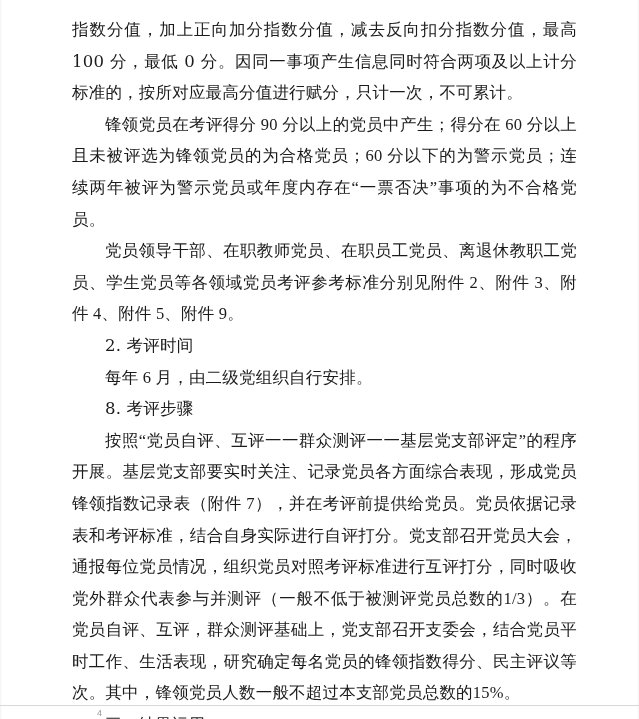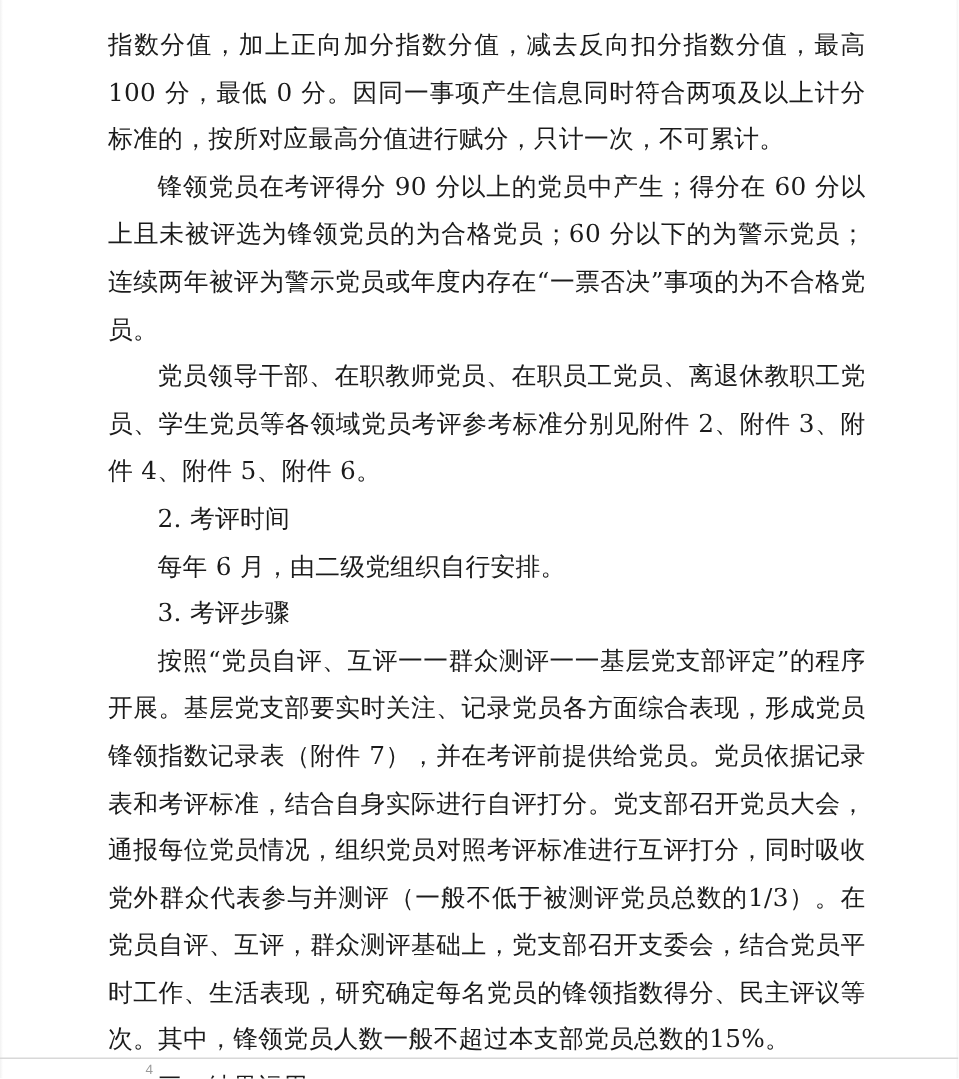--- a/index.html
+++ b/index.html
@@ -31,20 +31,21 @@
     font-size: 16.5px;
     line-height: 31.6px;
     color: #1b1b1b;
     text-align: justify;
     text-justify: inter-ideograph;
     letter-spacing: 0.2px;
     font-family: "DejaVu Serif", "Liberation Serif", serif;
   }
   p.indent {
     text-indent: 33px;
+    font-family: Liberation Serif, serif;
   }
   p.heading {
     text-indent: 33px;
     font-weight: normal;
   }
   .section-line {
     text-indent: 33px;
   }
   .footer-rule {
     position: absolute;
@@ -86,24 +87,24 @@
 <body>
 
 <div class="page">
 
   <div class="edge-shadow-left"></div>
   <div class="edge-shadow-right"></div>
 
   <div class="doc-body">
     <p class="body">指数分值，加上正向加分指数分值，减去反向扣分指数分值，最高 100 分，最低 0 分。因同一事项产生信息同时符合两项及以上计分标准的，按所对应最高分值进行赋分，只计一次，不可累计。</p>
     <p class="indent">锋领党员在考评得分 90 分以上的党员中产生；得分在 60 分以上且未被评选为锋领党员的为合格党员；60 分以下的为警示党员；连续两年被评为警示党员或年度内存在“一票否决”事项的为不合格党员。</p>
-    <p class="indent">党员领导干部、在职教师党员、在职员工党员、离退休教职工党员、学生党员等各领域党员考评参考标准分别见附件 2、附件 3、附件 4、附件 5、附件 6。</p>
+    <p class="indent">党员领导干部、在职教师党员、在职员工党员、离退休教职工党员、学生党员等各领域党员考评参考标准分别见附件 2、附件 3、附件 4、附件 5、附件 9。</p>
     <p class="heading">2. 考评时间</p>
     <p class="indent">每年 6 月，由二级党组织自行安排。</p>
-    <p class="heading">3. 考评步骤</p>
+    <p class="heading">8. 考评步骤</p>
     <p class="indent">按照“党员自评、互评一一群众测评一一基层党支部评定”的程序开展。基层党支部要实时关注、记录党员各方面综合表现，形成党员锋领指数记录表（附件 7），并在考评前提供给党员。党员依据记录表和考评标准，结合自身实际进行自评打分。党支部召开党员大会，通报每位党员情况，组织党员对照考评标准进行互评打分，同时吸收党外群众代表参与并测评（一般不低于被测评党员总数的1/3）。在党员自评、互评，群众测评基础上，党支部召开支委会，结合党员平时工作、生活表现，研究确定每名党员的锋领指数得分、民主评议等次。其中，锋领党员人数一般不超过本支部党员总数的15%。</p>
     <p class="section-line">三、结果运用</p>
   </div>
 
   <div class="footer-rule"></div>
   <div class="footer-mark">4</div>
 
 </div>
 
 </body></html>

